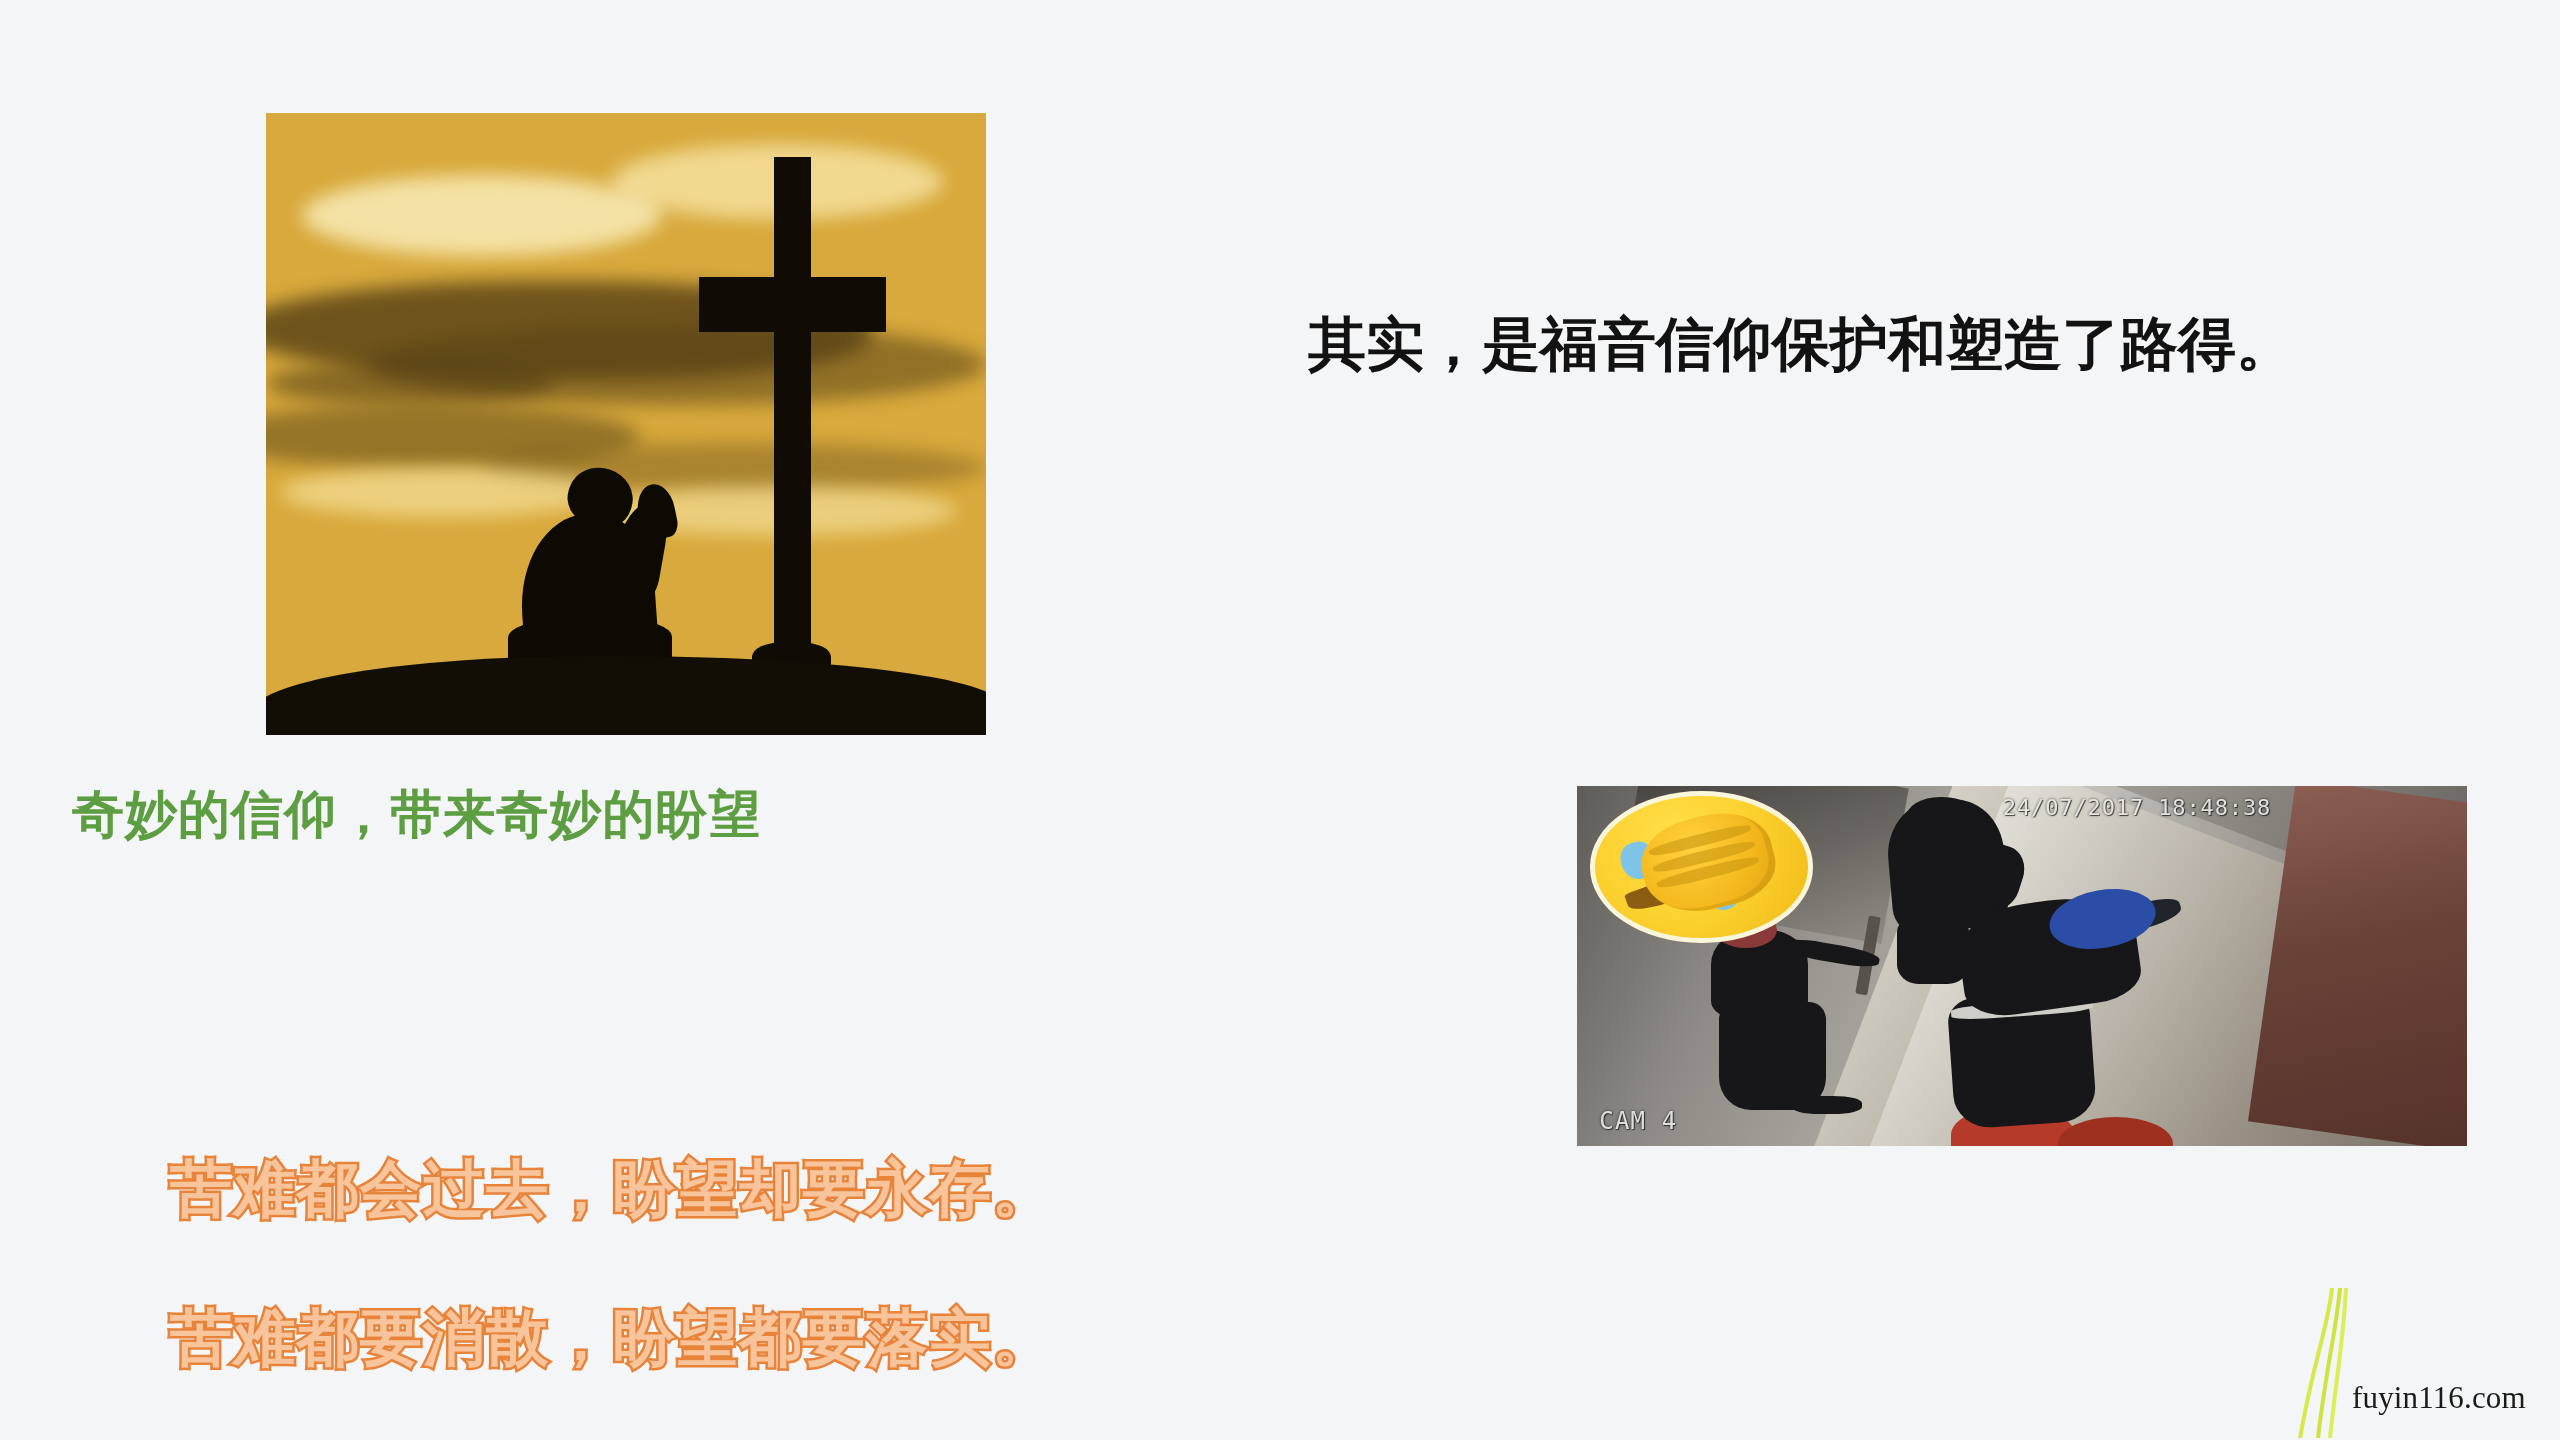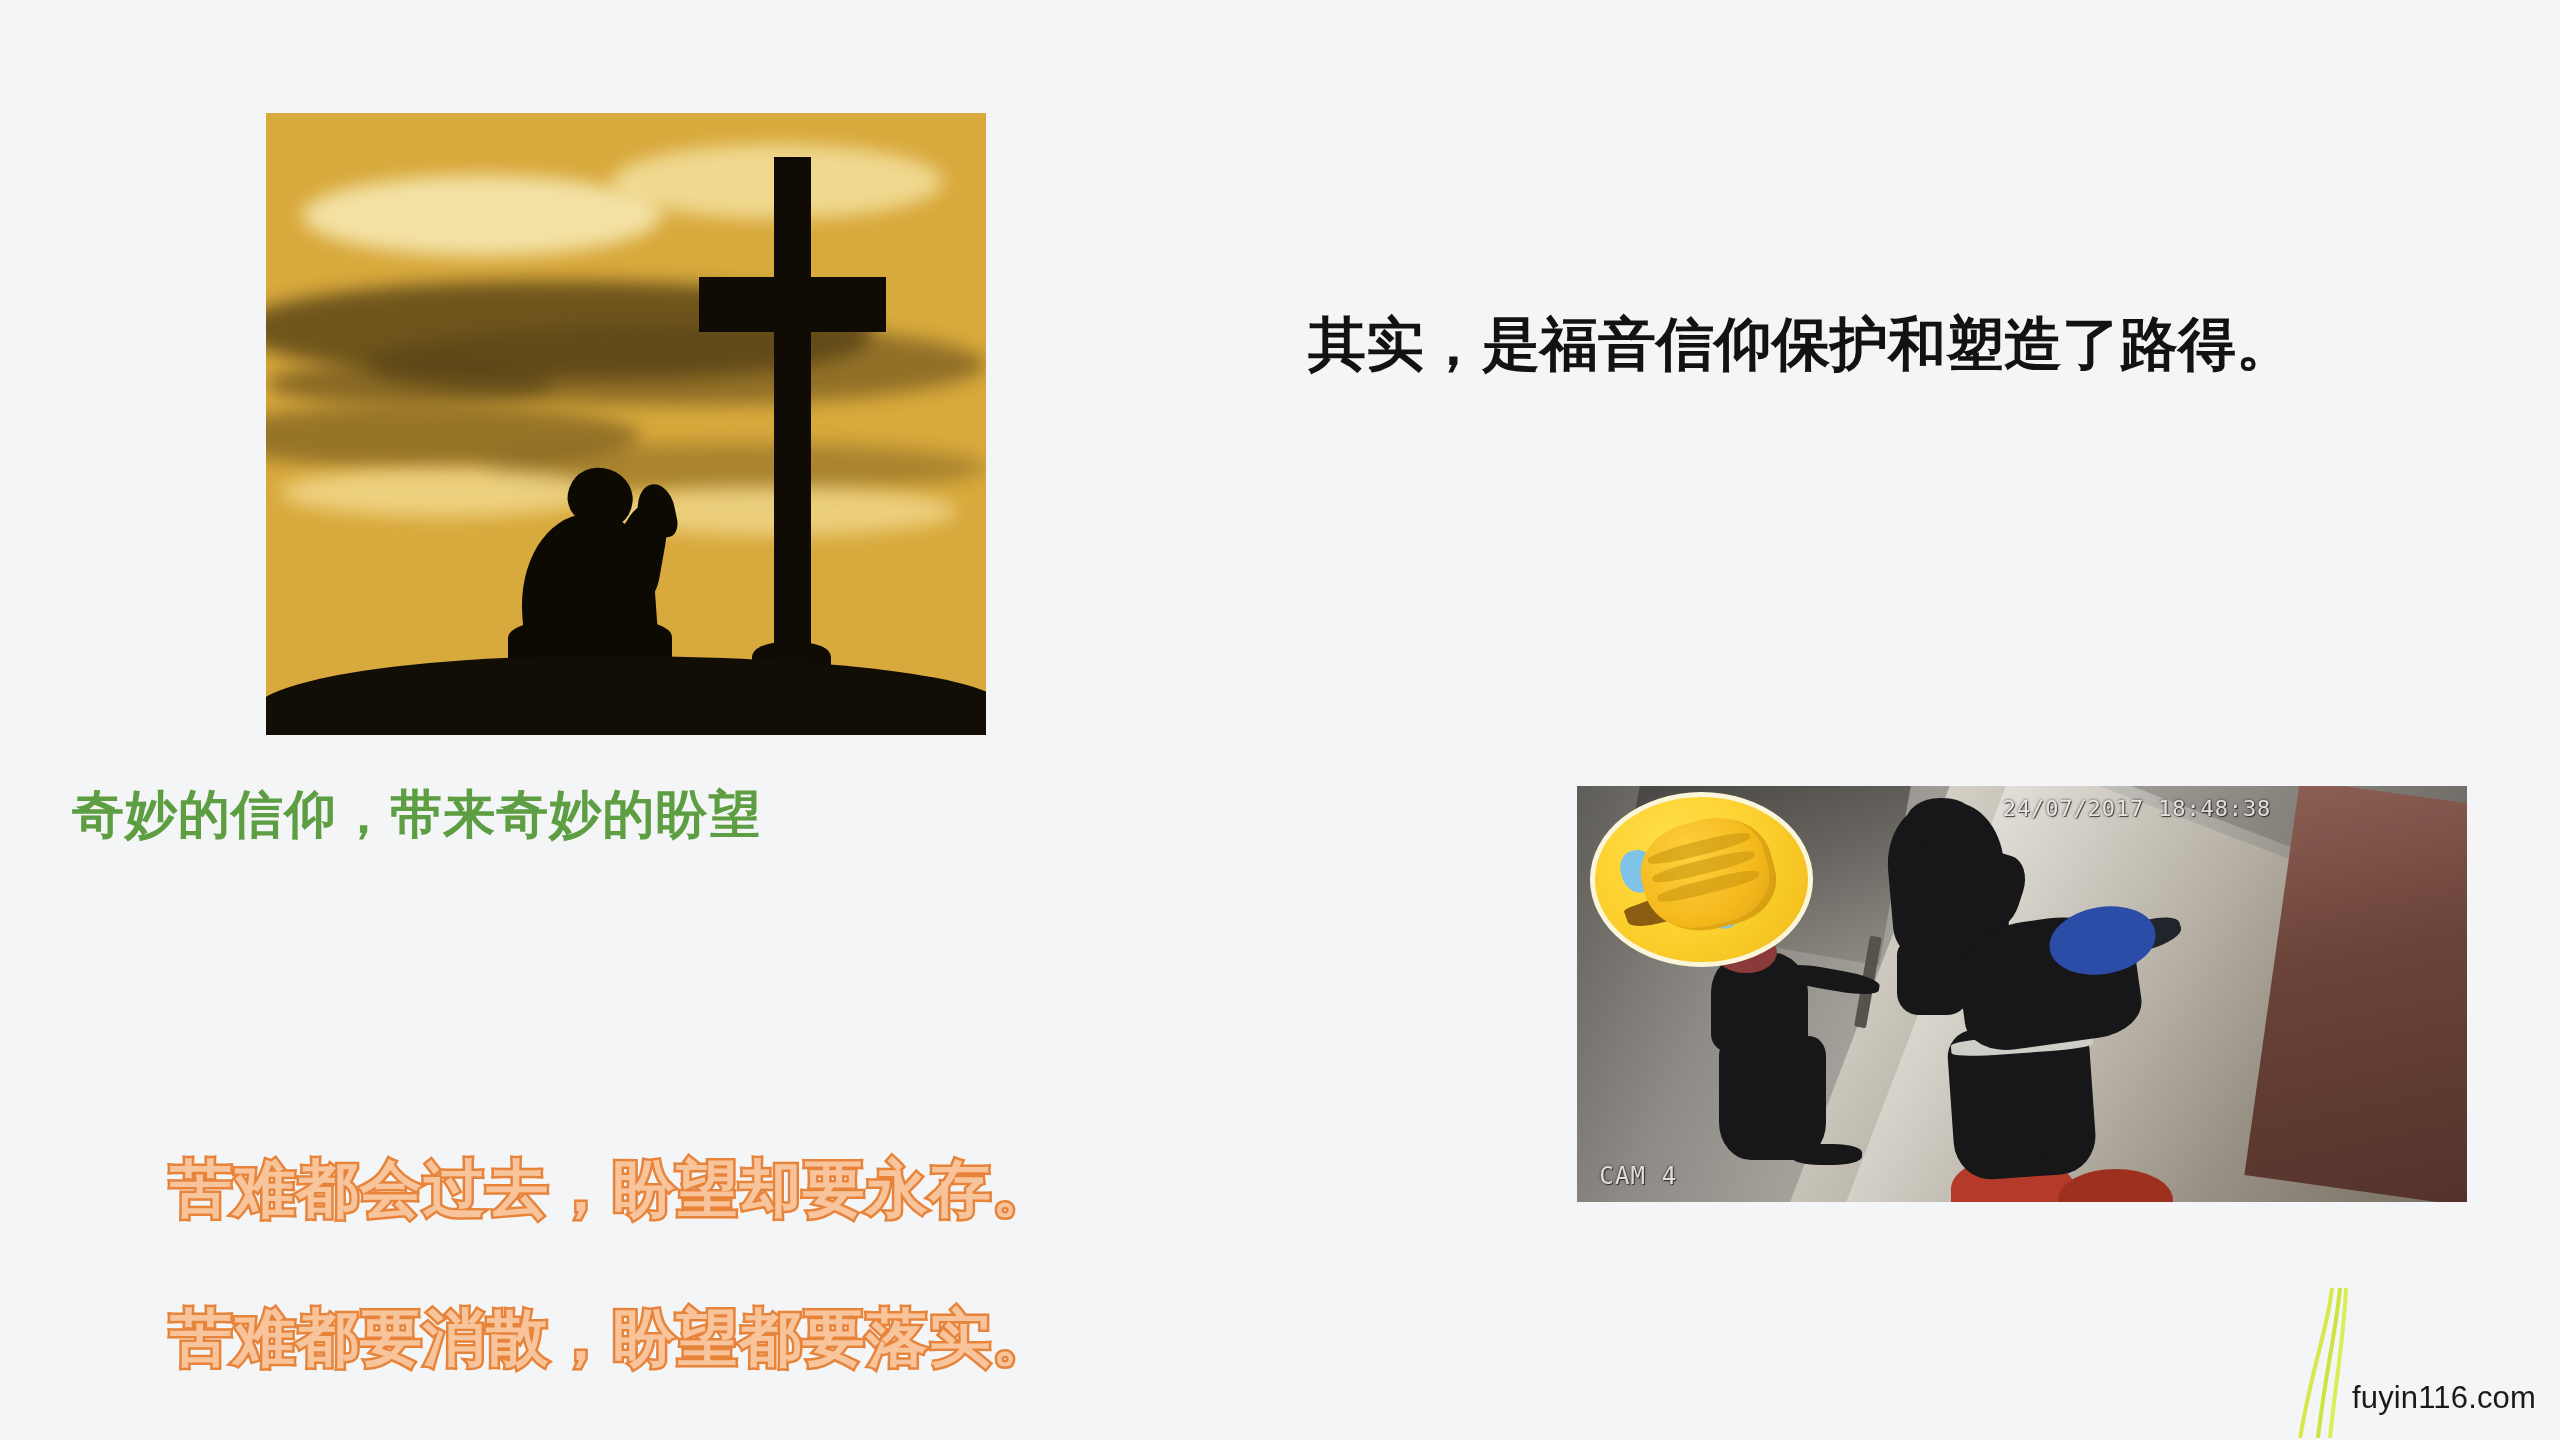--- a/index.html
+++ b/index.html
@@ -232,21 +232,21 @@
   }
   #orange-1 { left: 170px; top: 1128px; margin-top: 19px; }
   #orange-2 { left: 170px; top: 1296px; }
 
   
   .cctv-photo {
     position: absolute;
     left: 1577px;
     top: 786px;
     width: 890px;
-    height: 416px;
+    height: 360px;
     overflow: hidden;
     background: #6d6a66;
   }
   .cctv-floor {
     position: absolute;
     inset: 0;
     background: linear-gradient(115deg, #5e5c58 0%, #8e8b86 22%, #aba8a2 42%, #8d8a84 62%, #5a5753 100%);
   }
   .cctv-counter {
     position: absolute;
@@ -426,21 +426,21 @@
     pointer-events: none;
   }
 
   .watermark {
     position: absolute;
     left: 2352px;
     top: 1380px;
     font-size: 31px;
     color: #1a1a1a;
     letter-spacing: 0.005em;
-    font-family: Liberation Sans, sans-serif;
+    font-family: Liberation Serif, serif;
   }
 </style>
 </head>
 <body>
 
 <div class="slide">
 
   <div class="cross-photo">
     <div class="cross-sky"></div>
     <div class="cloud cl-light1"></div>

